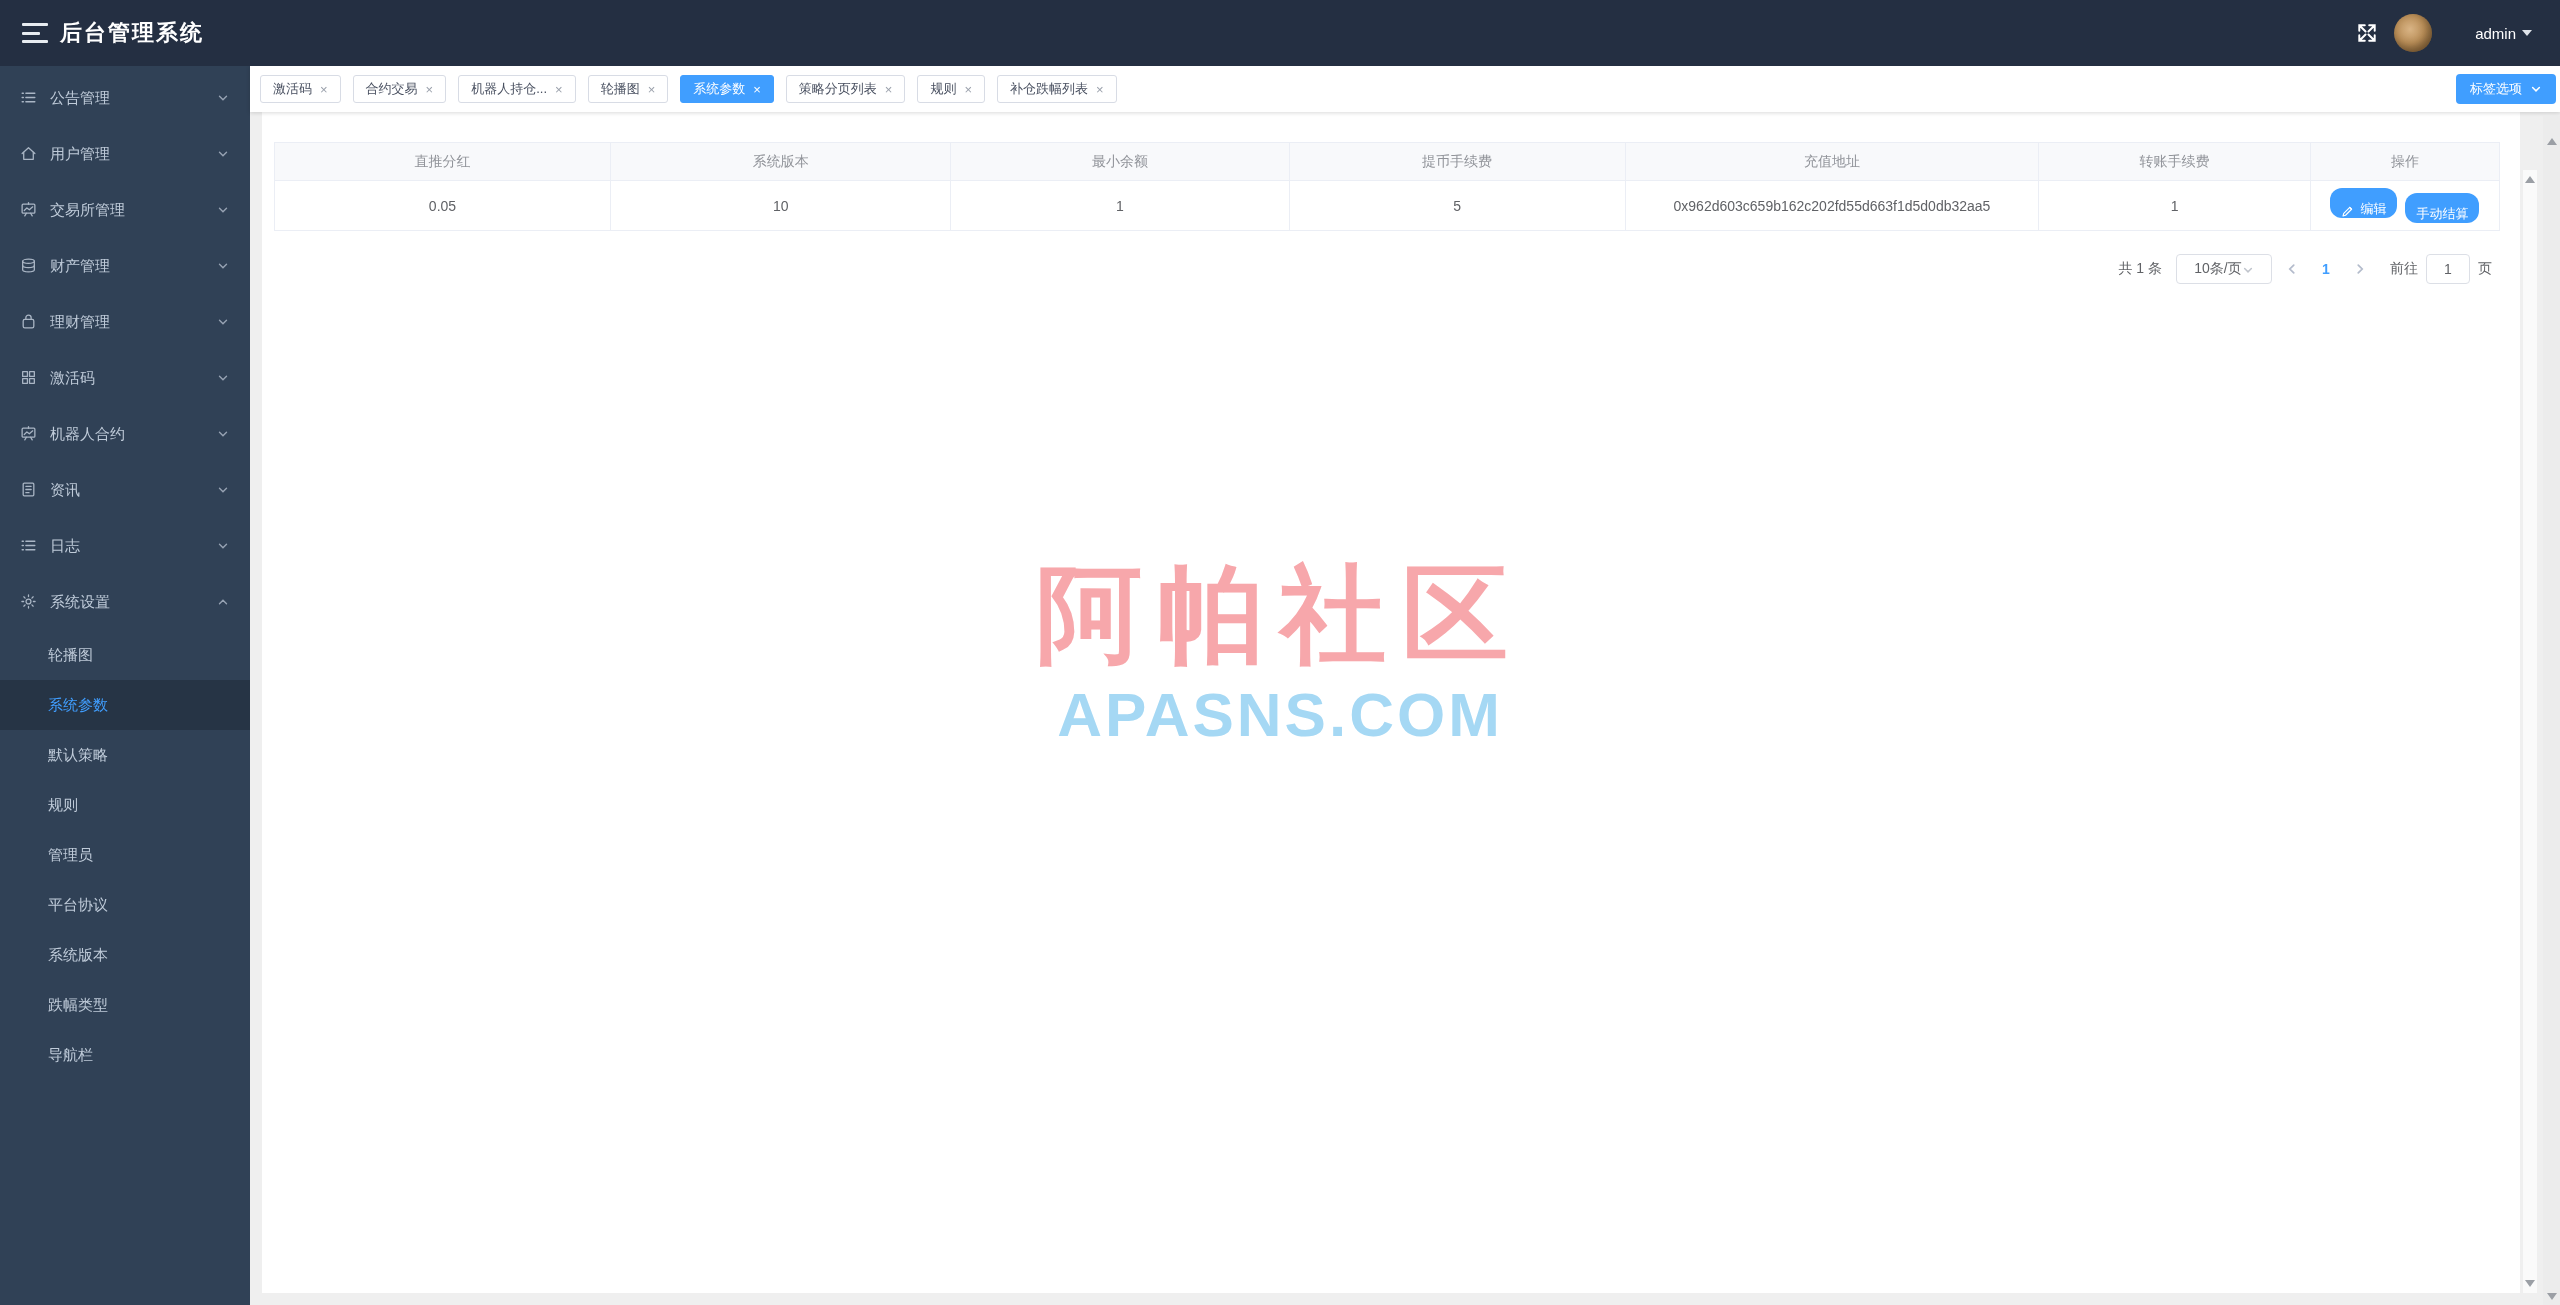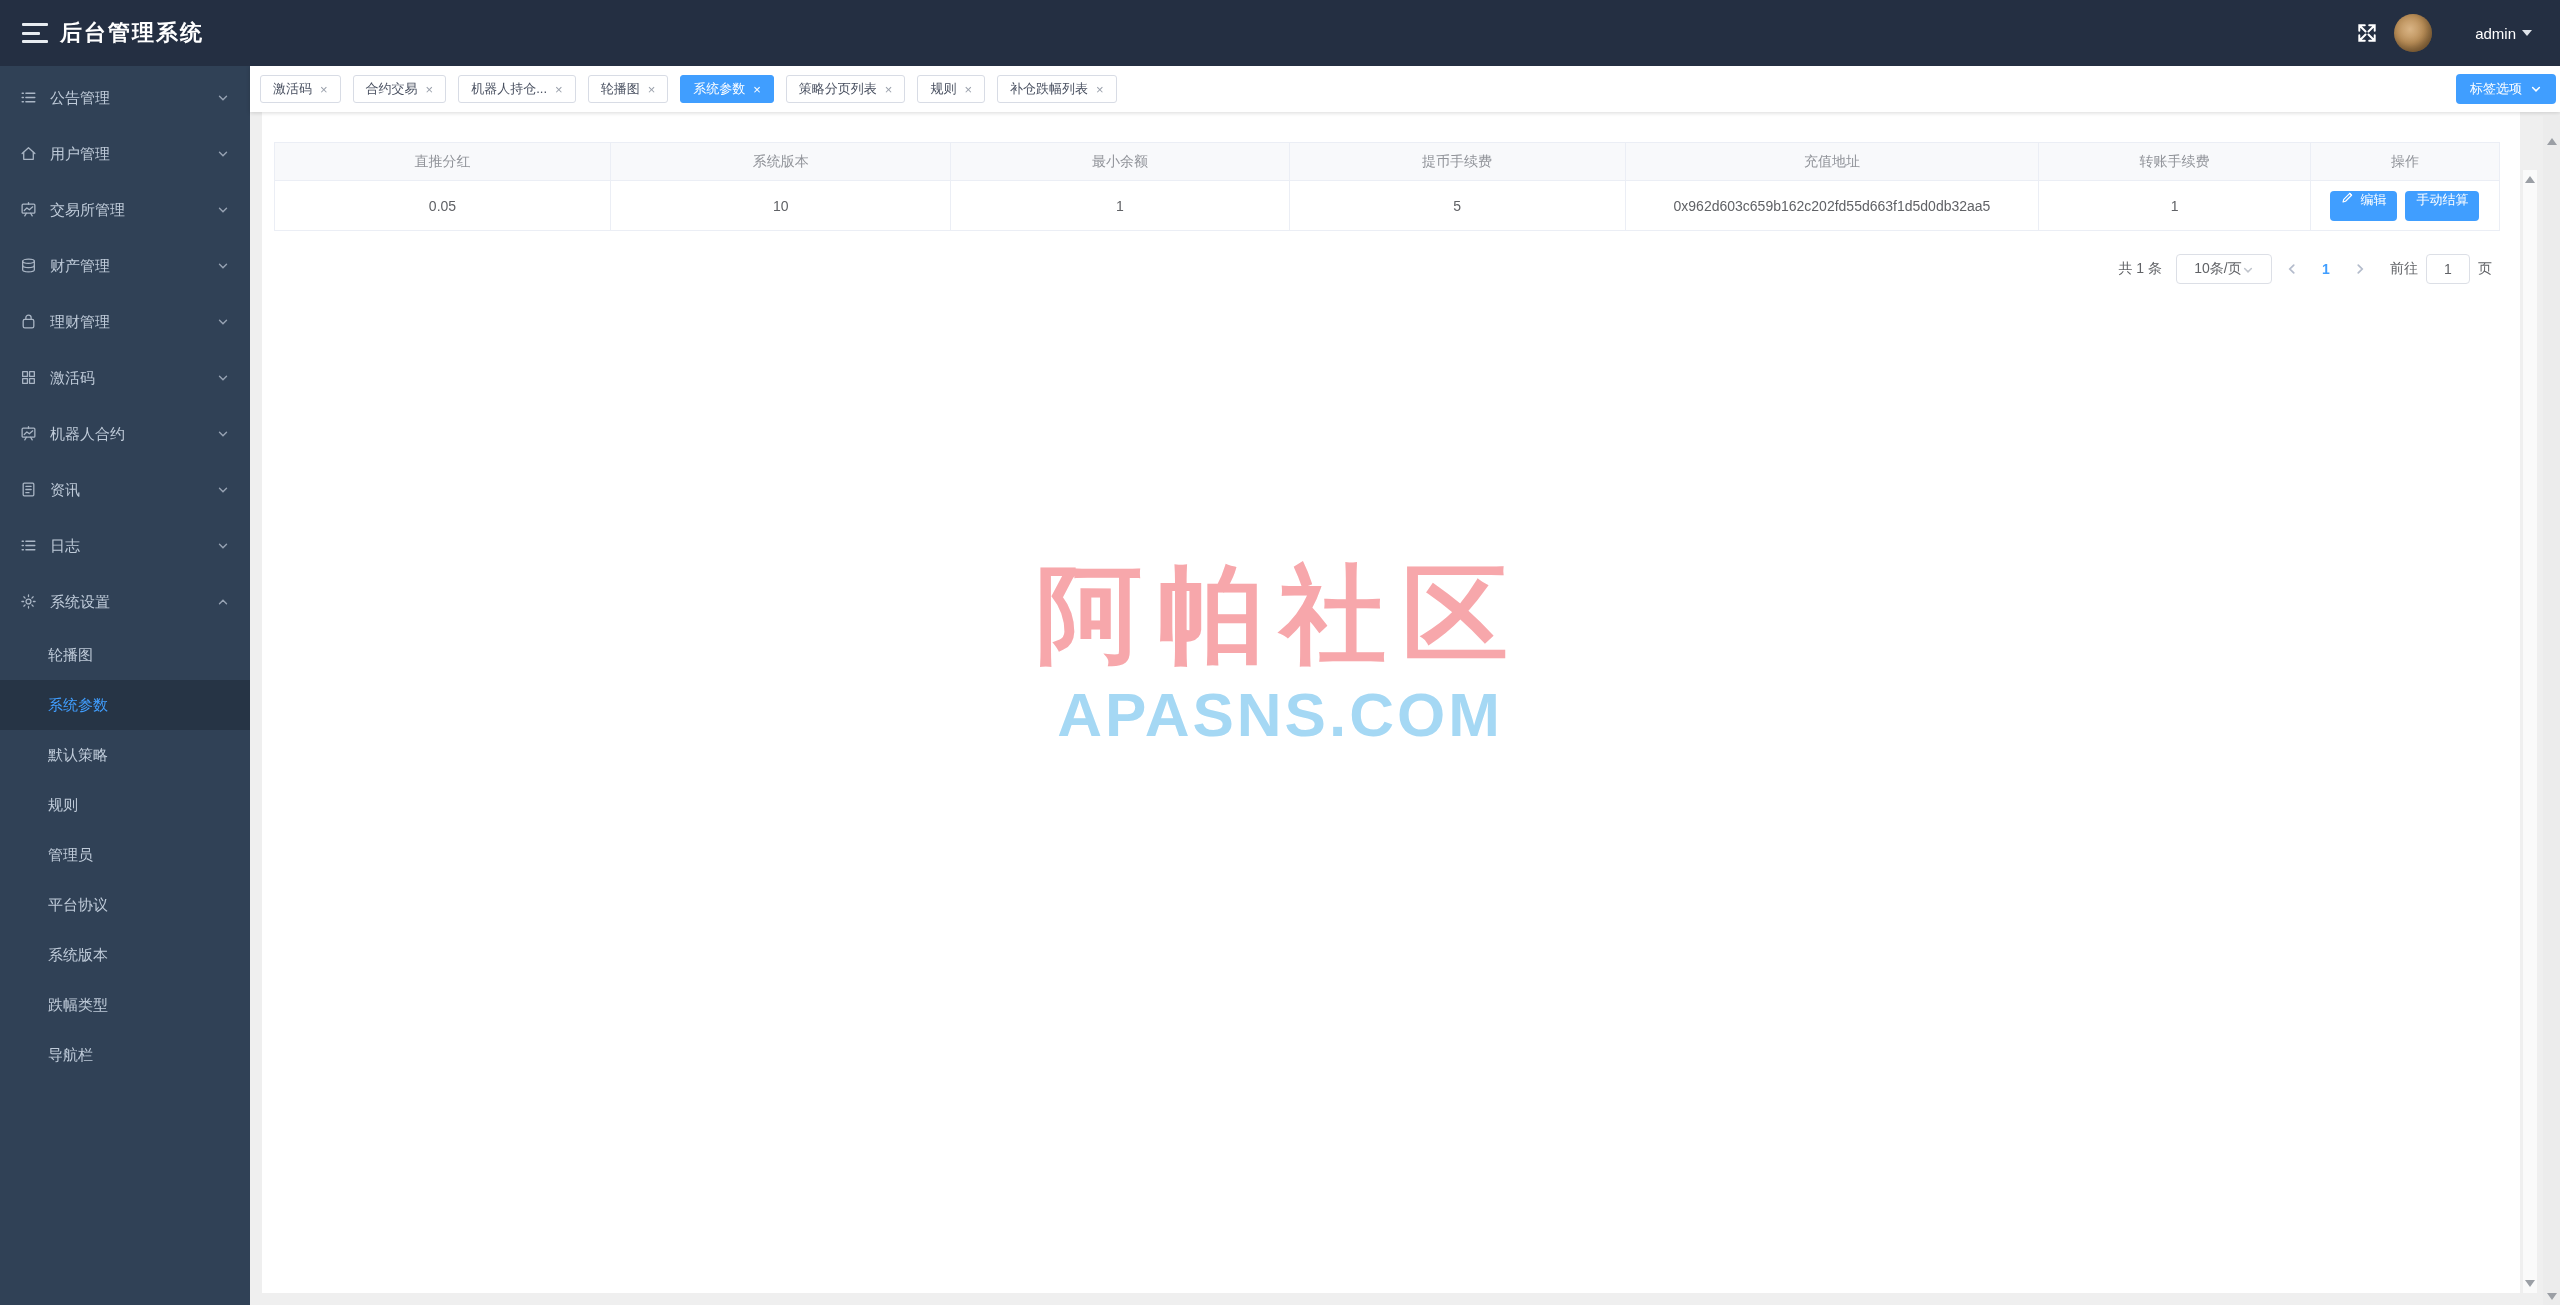--- a/index.html
+++ b/index.html
@@ -37,21 +37,21 @@
   .tab.active { background:#409eff; border-color:#409eff; color:#ffffff; }
   .tab.active .tab-close { color:#ffffff; }
   .tag-options-btn { position:absolute; right:4px; top:8px; height:30px; background:#409eff; color:#fff; border:none; border-radius:4px; font-size:13px; padding:0 14px; display:flex; align-items:center; gap:8px; cursor:pointer; font-family:inherit; }
   .tag-options-btn .sm-chev { width:12px; height:12px; color:#fff; }
 
   
   .panel { position:absolute; left:262px; top:112px; width:2258px; height:1181px; background:#ffffff; padding:30px 20px 0 12px; z-index:10; }
   table.data-table { width:100%; border-collapse:collapse; table-layout:fixed; }
   .data-table th { height:38px; background:#f8f9fb; border:1px solid #ebeef5; font-size:14px; font-weight:normal; color:#909399; text-align:center; }
   .data-table td { height:50px; border:1px solid #ebeef5; font-size:14px; color:#606266; text-align:center; background:#fff; overflow:hidden; white-space:nowrap; }
-  .cell-btn { display:inline-flex; align-items:flex-start; gap:6px; height:30px; padding:0 11px; background:#409eff; color:#fff; border:none; border-radius:4px; font-size:13px; cursor:pointer; font-family:inherit; }
+  .cell-btn { display:inline-flex; align-items:flex-end; gap:6px; height:30px; padding:0 11px; background:#409eff; color:#fff; border:none; border-radius:12px; font-size:13px; cursor:pointer; font-family:inherit; }
   .cell-btn + .cell-btn { margin-left:8px; }
   .pencil { width:13px; height:13px; color:#fff; }
 
   
   .pagination { position:absolute; right:28px; top:142px; display:flex; align-items:center; font-size:14px; color:#606266; gap:8px; }
   .pg-total { margin-right:6px; }
   .pg-size { width:96px; height:30px; border:1px solid #dcdfe6; border-radius:4px; display:flex; align-items:center; justify-content:center; gap:0; color:#606266; cursor:pointer; background:#fff; }
   .pg-size .sm-chev { color:#c0c4cc; width:12px; height:12px; }
   .pg-arrow { width:24px; height:28px; display:flex; align-items:center; justify-content:center; color:#b4bccc; cursor:pointer; }
   .pg-num { width:28px; text-align:center; color:#409eff; font-weight:bold; cursor:pointer; }

